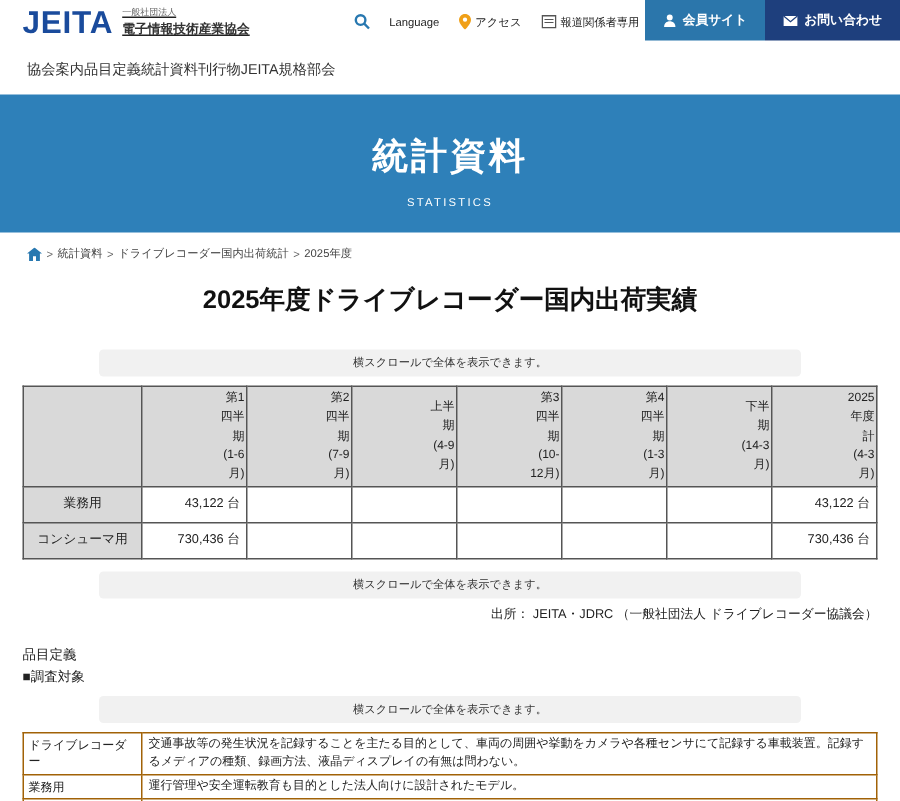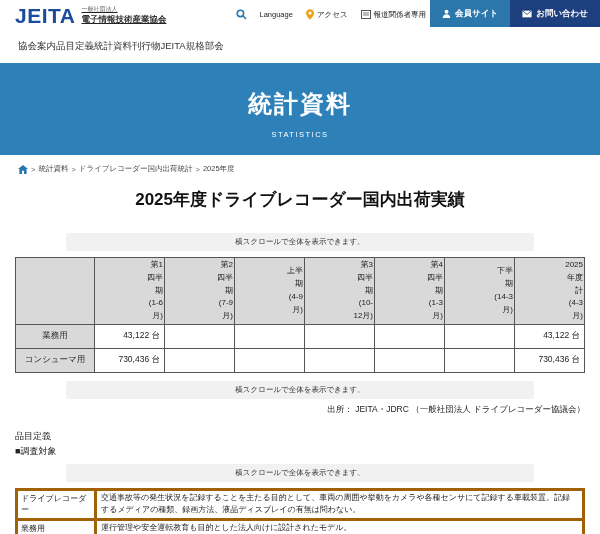--- a/index.html
+++ b/index.html
@@ -61,21 +61,21 @@
                              height:24px; text-align:center; }
   .shipment-table td { font-size:8.5px; text-align:right; padding-right:4px; background:#fff; }
   .col-label { width:79px; }
 
   
   .source-line { width:570px; margin:5px auto 0; text-align:right; font-size:8.5px; color:#222; }
   .survey { width:570px; margin:13px auto 0; font-size:9px; line-height:1.7; color:#222; }
 
   
   .def-table { width:570px; margin:6px auto 0; border:1px solid #333; }
-  .def-table th, .def-table td { border:3px solid #a16207; }
+  .def-table th, .def-table td { border:1px solid #a16207; }
   .def-table th { width:79px; font-size:8px; font-weight:normal; text-align:left;
                   vertical-align:middle; padding:1px 3px; background:#fff; }
   .def-table td { font-size:8px; line-height:1.6; padding:1px 4px; background:#fff; }
 
   .icon { display:inline-block; flex-shrink:0; }
 </style>
 </head>
 <body>
 
 <div class="top-header">

